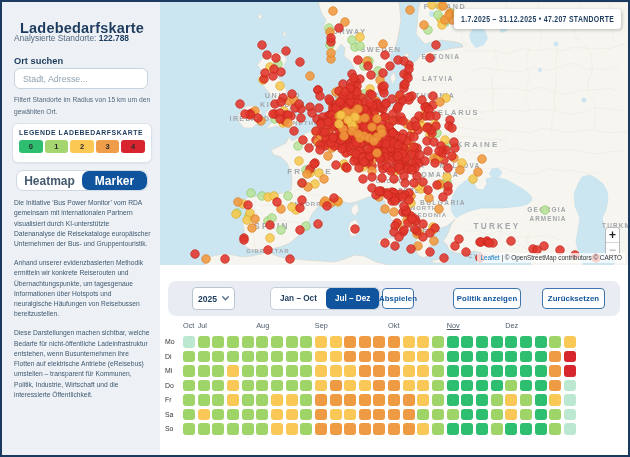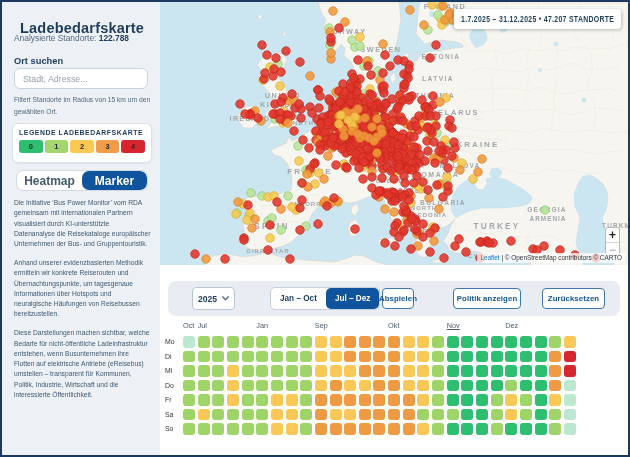--- a/index.html
+++ b/index.html
@@ -1055,21 +1055,21 @@
         </div>
       <div id="ctl-buttons">
           <div class="ctl-btn" style="left: 214px; width: 32px;">Abspielen</div>
           <div class="ctl-btn" style="left: 285px; width: 68px;">Politik anzeigen</div>
           <div class="ctl-btn" style="left: 374px; width: 63px;">Zurücksetzen</div>
         </div>
     </div>
     <div id="cal">
         <span class="cal-month" style="left: 23px; top: 56px;">Oct</span>
         <span class="cal-month" style="left: 37.65px; top: 56px;">Jul</span>
-        <span class="cal-month" style="left: 96.25px; top: 56px;">Jan</span>
+        <span class="cal-month" style="left: 96.25px; top: 56px;">Aug</span>
         <span class="cal-month" style="left: 154.85px; top: 56px;">Sep</span>
         <span class="cal-month" style="left: 228.1px; top: 56px;">Okt</span>
         <span class="cal-month" style="left: 286.7px; top: 56px; text-decoration: underline;">Nov</span>
         <span class="cal-month" style="left: 345.3px; top: 56px;">Dez</span>
         <span class="cal-day" style="left: 5px; top: 73px;">Mo</span>
         <span class="cal-day" style="left: 5px; top: 87.5px;">Di</span>
         <span class="cal-day" style="left: 5px; top: 102px;">Mi</span>
         <span class="cal-day" style="left: 5px; top: 116.5px;">Do</span>
         <span class="cal-day" style="left: 5px; top: 131px;">Fr</span>
         <span class="cal-day" style="left: 5px; top: 145.5px;">Sa</span>

